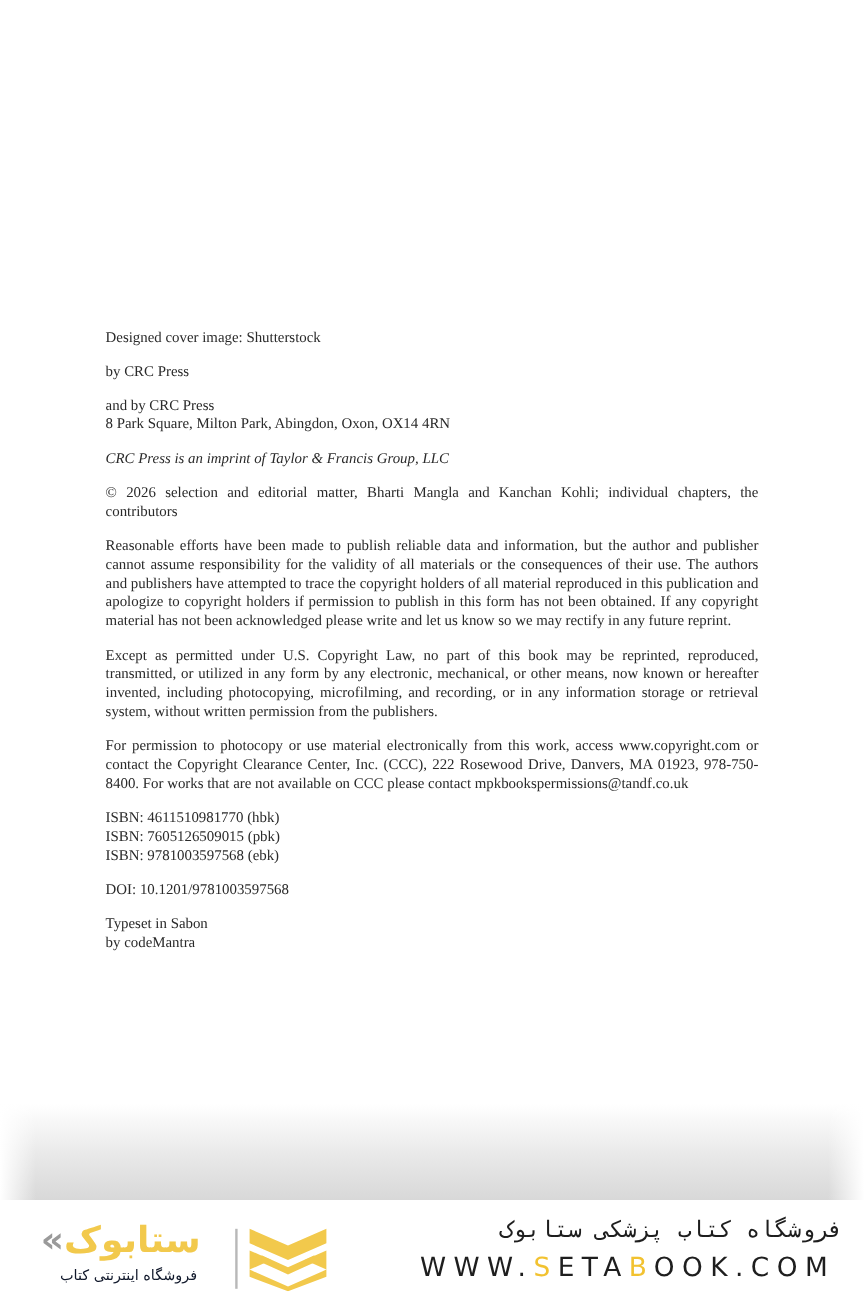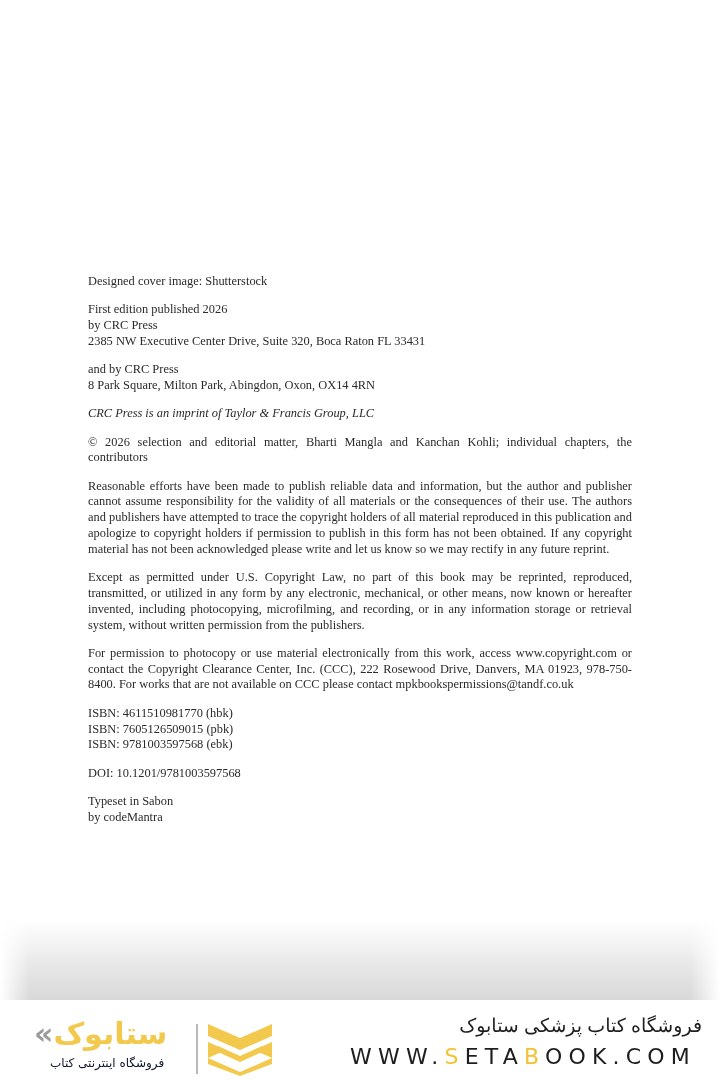--- a/index.html
+++ b/index.html
@@ -99,21 +99,21 @@
       position: absolute;
       left: 204px;
       top: 22px;
       width: 72px;
       height: 54px;
     }
     .shop-title {
       position: absolute;
       right: 18px;
       top: 14px;
-      font-family: Liberation Sans, sans-serif;
+      font-family: Liberation Mono, monospace;
       font-size: 19px;
       color: #1e1e1e;
       direction: rtl;
     }
     .shop-url {
       position: absolute;
       right: 24px;
       top: 44px;
       font-family: "DejaVu Sans", sans-serif;
       font-size: 22px;
@@ -126,23 +126,21 @@
 <body>
 
 <div class="page">
   <div class="content">
 
     <p class="para left">
       <span class="line">Designed cover image: Shutterstock</span>
     </p>
 
     <p class="para left">
-      <span class="line">First edition published 2026</span>
       <span class="line">by CRC Press</span>
-      <span class="line">2385 NW Executive Center Drive, Suite 320, Boca Raton FL 33431</span>
     </p>
 
     <p class="para left">
       <span class="line">and by CRC Press</span>
       <span class="line">8 Park Square, Milton Park, Abingdon, Oxon, OX14 4RN</span>
     </p>
 
     <p class="para left italic">
       <span>CRC Press is an imprint of Taylor &amp; Francis Group, LLC</span>
     </p>

